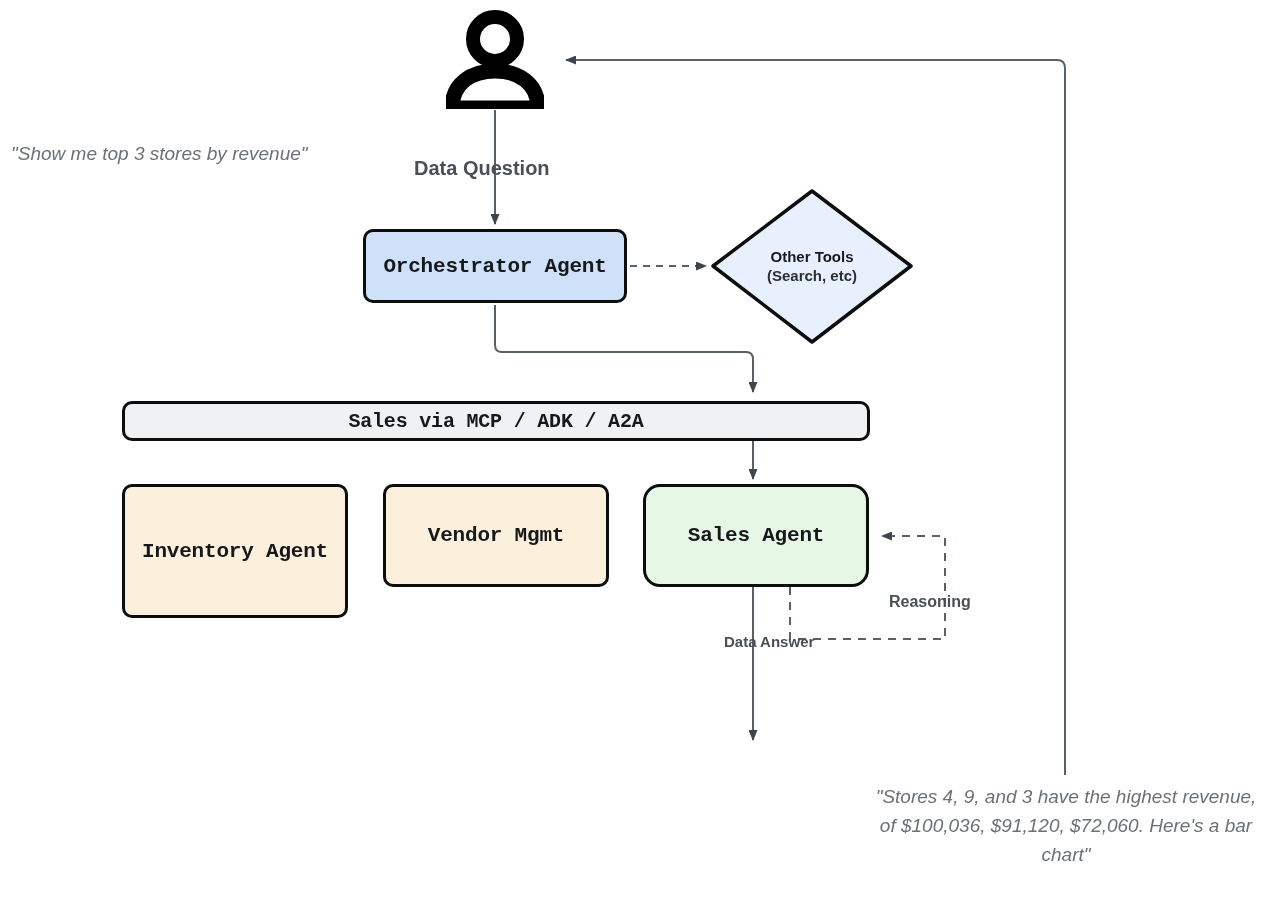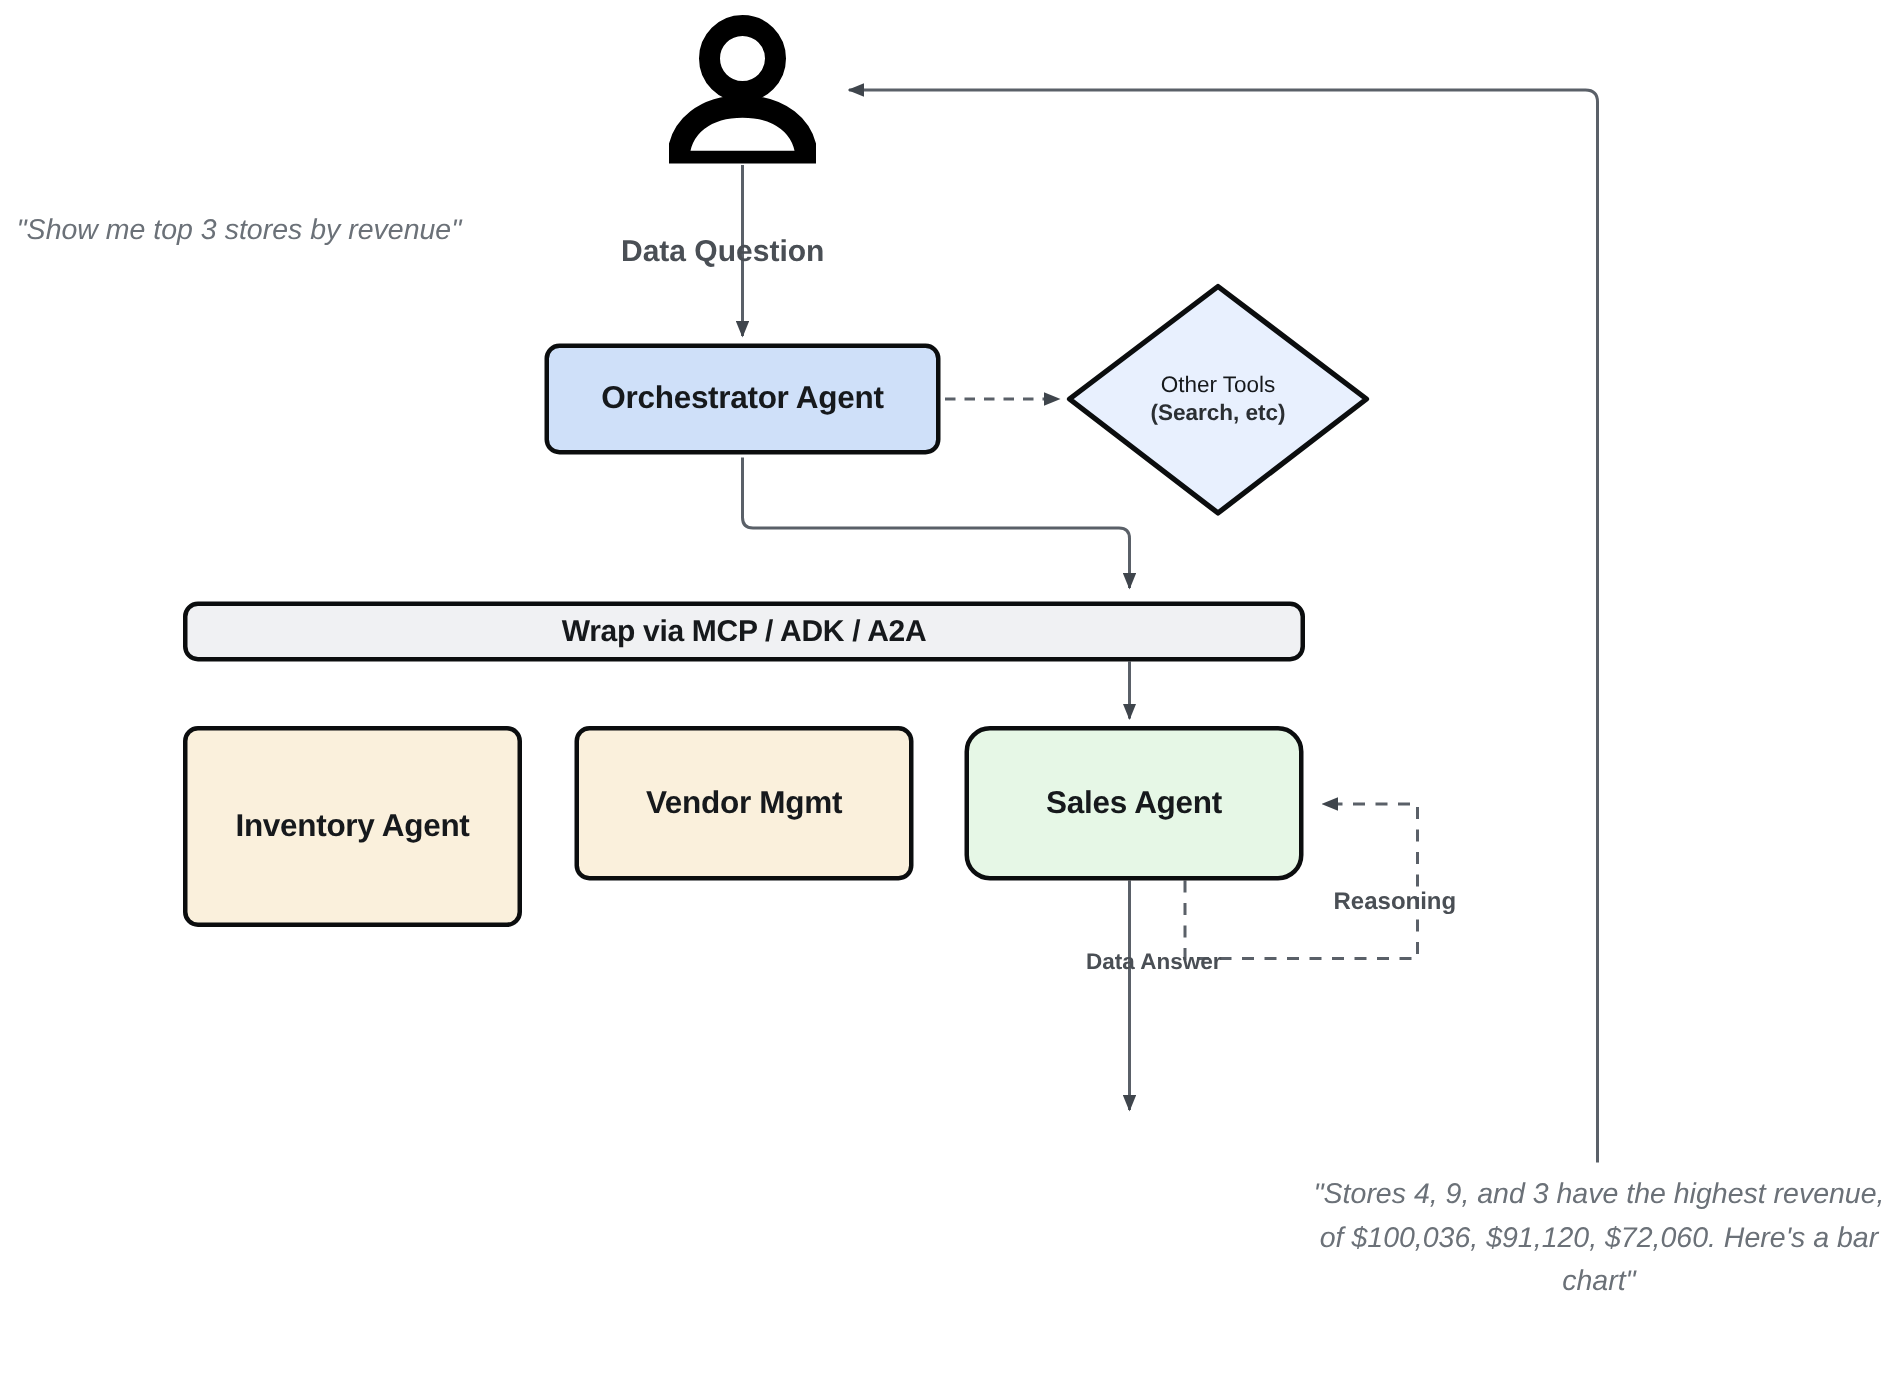--- a/index.html
+++ b/index.html
@@ -28,20 +28,21 @@
     position: absolute;
     box-sizing: border-box;
     display: flex;
     align-items: center;
     justify-content: center;
     border: 3px solid #0b0d0e;
     border-radius: 10px;
     font-weight: bold;
     color: #16191c;
     letter-spacing: -0.2px;
+    font-family: Liberation Mono, monospace;
   }
   .node-orchestrator {
     left: 363px;
     top: 229px;
     width: 264px;
     height: 74px;
     background: #cfe0f9;
     font-size: 21px;
   }
   .node-wrap {
@@ -123,21 +124,21 @@
     height: 155px;
     display: flex;
     flex-direction: column;
     align-items: center;
     justify-content: center;
     text-align: center;
     line-height: 1.22;
   }
   .diamond-label .l1 {
     font-size: 15px;
-    font-weight: normal;
+    font-weight: bold;
     color: #16191c;
   }
   .diamond-label .l2 {
     font-size: 15px;
     font-weight: bold;
     color: #2b2f33;
   }
   .edge-label {
     position: absolute;
     font-weight: bold;
@@ -231,21 +232,21 @@
 
   <div class="node node-orchestrator">Orchestrator Agent</div>
 
   <div class="diamond-wrap">
     <div class="diamond-label">
       <span class="l1">Other Tools</span>
       <span class="l2">(Search, etc)</span>
     </div>
   </div>
 
-  <div class="node node-wrap">Wrap via MCP / ADK / A2A</div>
+  <div class="node node-wrap">Sales via MCP / ADK / A2A</div>
 
   <div class="node node-inventory">Inventory Agent</div>
   <div class="node node-vendor">Vendor Mgmt</div>
   <div class="node node-sales">Sales Agent</div>
 
   <div class="edge-label lbl-reasoning">Reasoning</div>
   <div class="edge-label lbl-data-answer">Data Answer</div>
 
 
   <div class="quote quote-answer">"Stores 4, 9, and 3 have the highest revenue, of $100,036, $91,120, $72,060. Here's a bar chart"</div>

